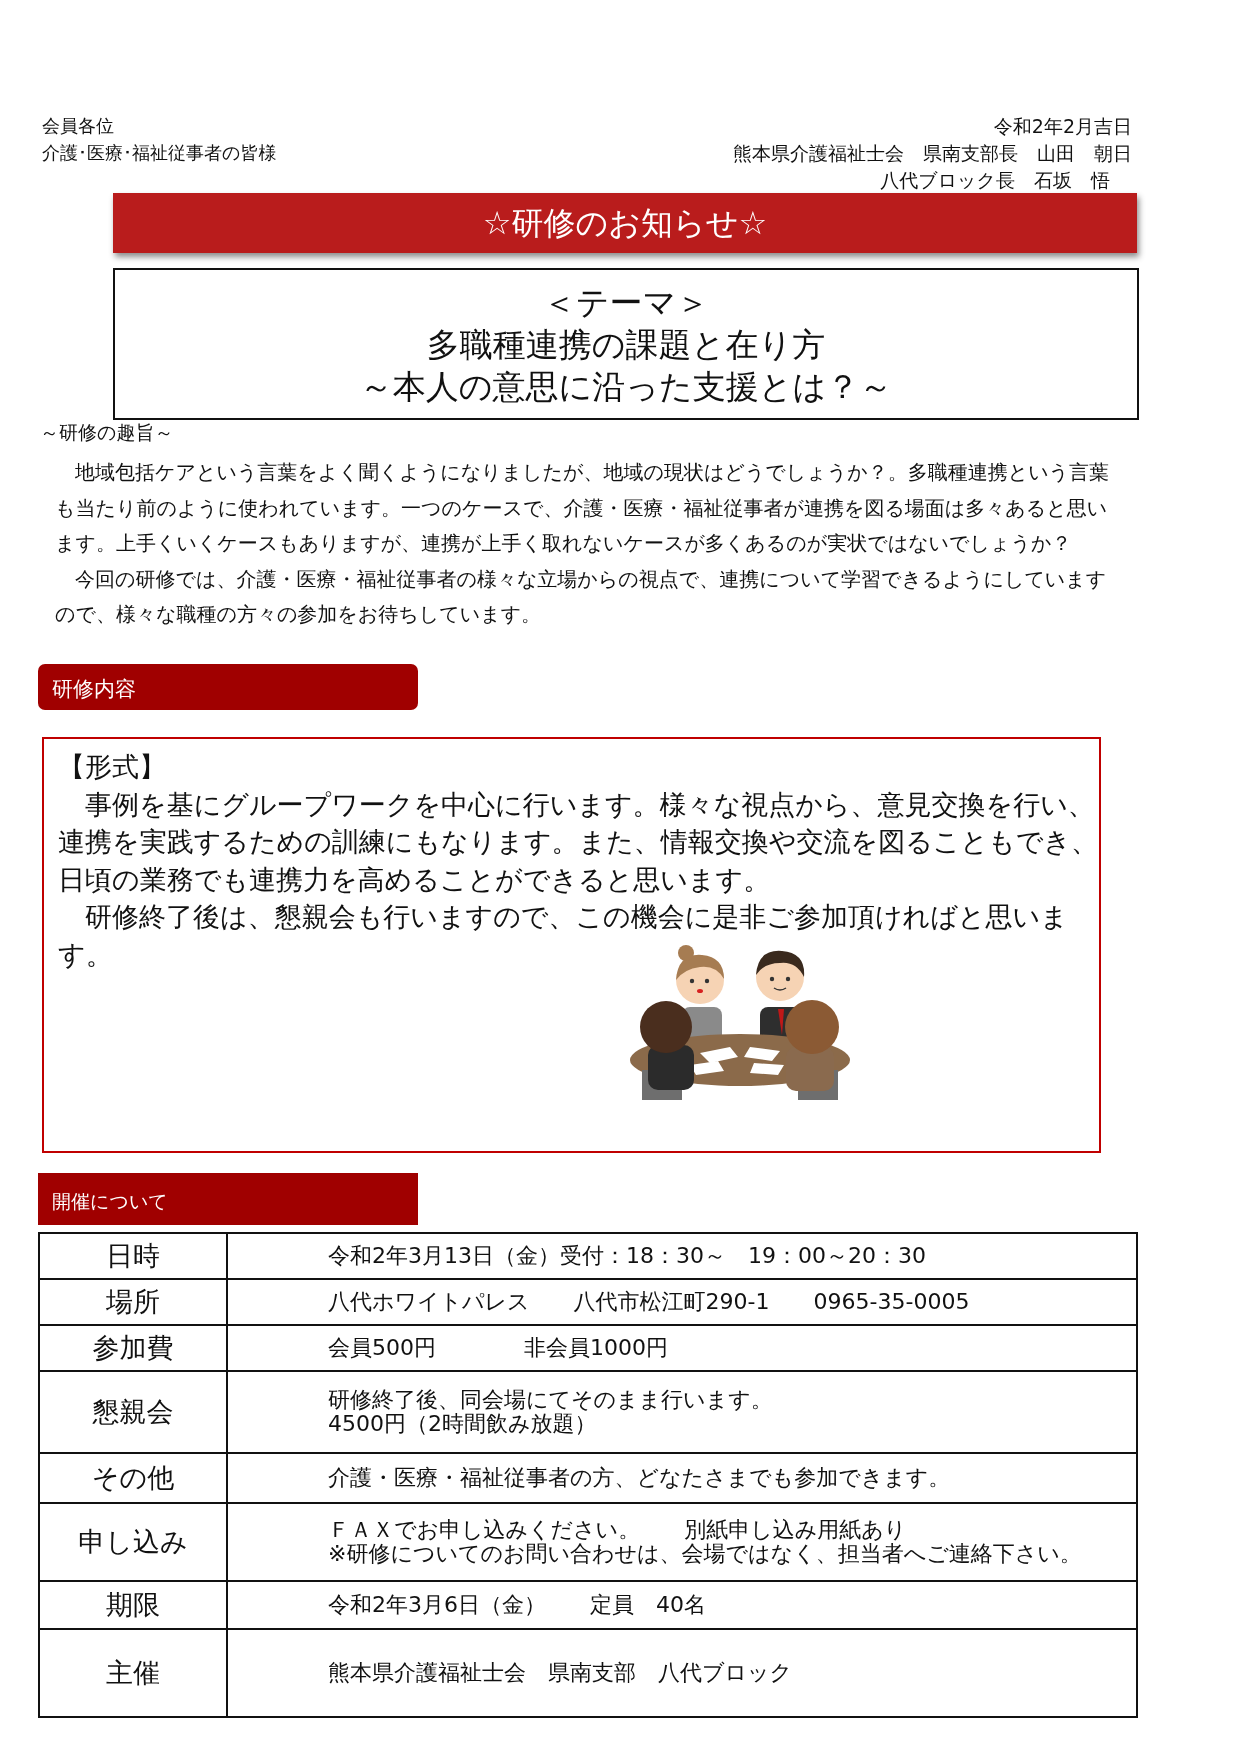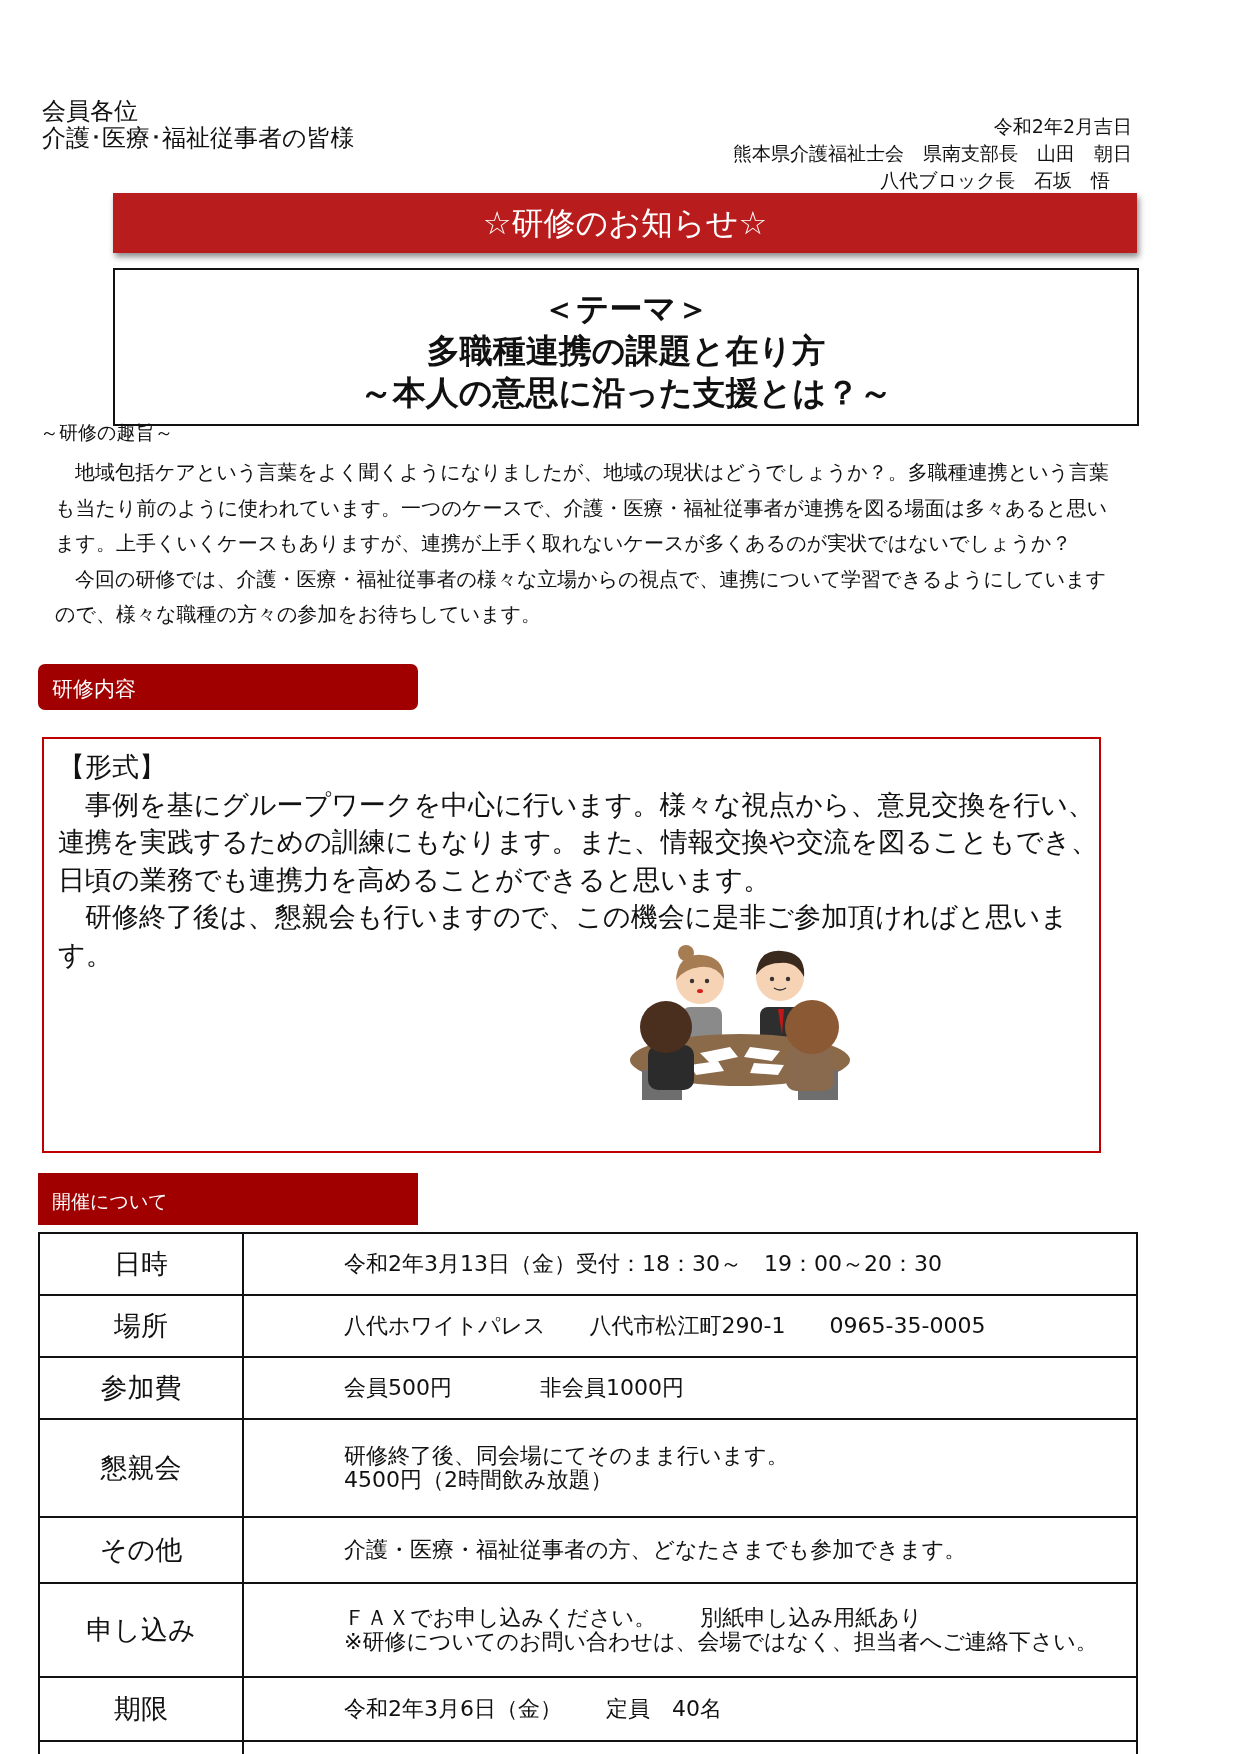--- a/index.html
+++ b/index.html
@@ -1,40 +1,40 @@
 <!DOCTYPE html>
 <html><head>
 <meta charset="utf-8">
 <style>
   html, body { margin:0; padding:0; background:#ffffff; }
   body { width:1240px; height:1754px; position:relative; overflow:hidden;
          font-family:"DejaVu Sans","Liberation Sans",sans-serif; color:#111; }
   .abs { position:absolute; }
-  .hdr-left { left:42px; top:98px; font-size:24px; line-height:27px;font-family:Liberation Serif, serif; }
+  .hdr-left { left:42px; top:113px; font-size:18px; line-height:27px;font-family:Liberation Serif, serif; }
   .hdr-right { right:108px; top:113px; font-size:19px; line-height:27px; text-align:right; }
   .hdr-right .indent { padding-right:22px; }
   .banner { left:113px; top:193px; width:1024px; height:60px; background:#b91c1c;
             box-shadow:2px 4px 6px rgba(0,0,0,0.45); color:#fff; font-size:32px;
             text-align:center; line-height:60px; }
   .theme { left:113px; top:268px; width:1022px; height:136px; border:2px solid #111;
-           text-align:center; font-size:33px; line-height:42px; padding-top:18px; box-sizing:content-box;font-weight:bold; }
+           text-align:center; font-size:33px; line-height:42px; padding-top:12px; box-sizing:content-box; }
   .purpose-label { left:40px; top:420px; font-size:19px; }
   .purpose { left:55px; top:455px; width:1060px; font-size:20px; line-height:35.5px; }
   .purpose p { margin:0; }
   .ind { text-indent:1em; }
   .secbar { left:38px; width:380px; background:#a00000; color:#fff; font-size:21px;
             box-sizing:border-box; padding-left:14px; }
   .sec1 { top:664px; height:46px; line-height:50px;border-radius:7px; }
   .sec2 { top:1173px; height:52px; line-height:56px; font-size:19px; }
   .content-box { left:42px; top:737px; width:1059px; height:416px; border:2px solid #c00000; box-sizing:border-box; }
   .content-text { left:58px; top:748px; width:1040px; font-size:27px; line-height:37.5px; }
   .content-text p { margin:0; }
   .illus { left:620px; top:935px; width:240px; height:170px; }
   table.info { position:absolute; left:38px; top:1232px; width:1100px; border-collapse:collapse; }
-  table.info td { border:2px solid #111; padding:12px; vertical-align:middle; }
+  table.info td { border:2px solid #111; padding:4px; vertical-align:middle; }
   table.info td.lbl { width:178px; text-align:center; font-size:27px; }
   table.info td.val { padding-left:100px; font-size:22px; line-height:24px;border-radius:16px; }
   .r-date td { height:30px; }
   .r-place td { height:30px; }
   .r-fee td { height:31px; }
   .r-party td { height:72px; }
   .r-other td { height:40px; }
   .r-apply td { height:68px; }
   .r-deadline td { height:38px; }
   .r-host td { height:78px; }

